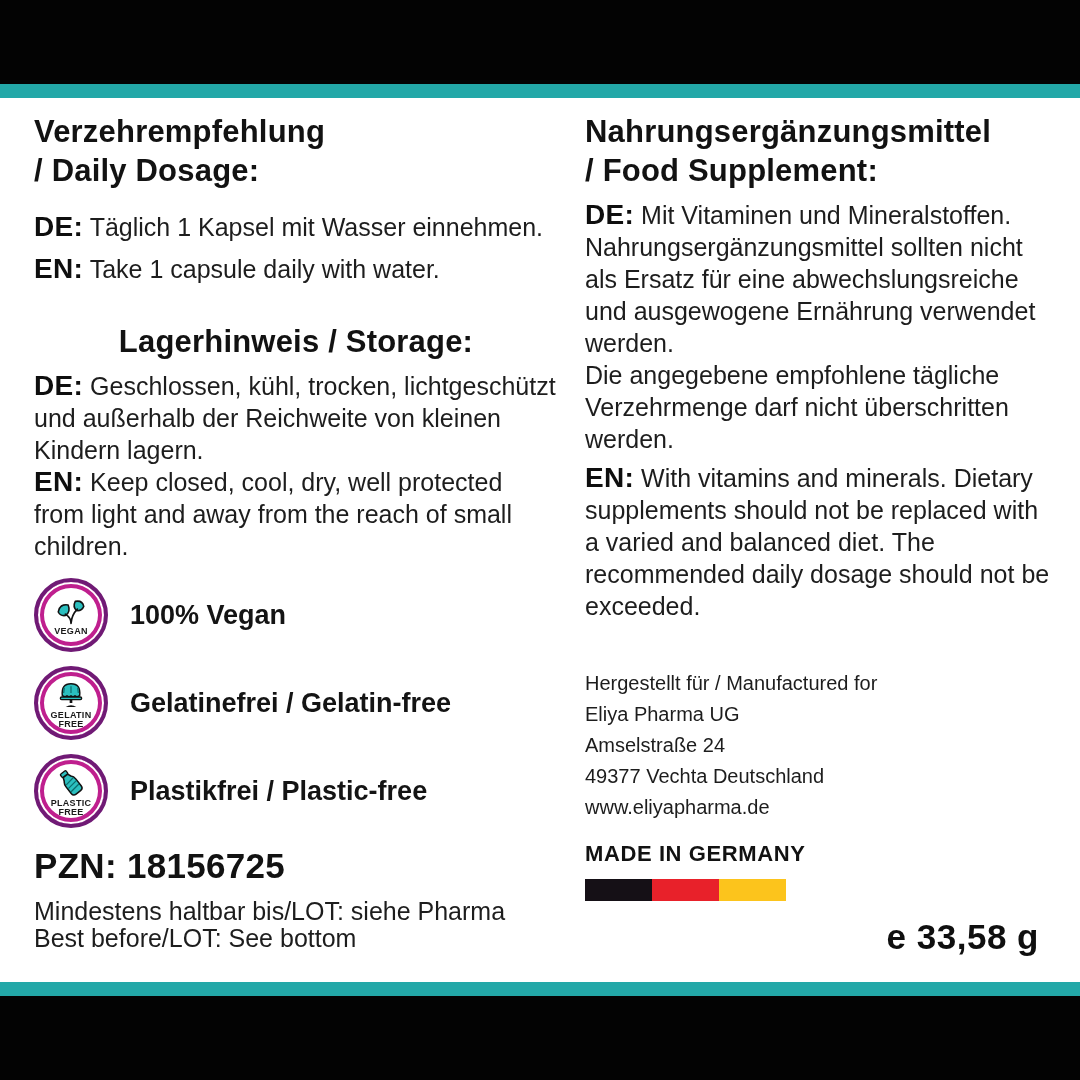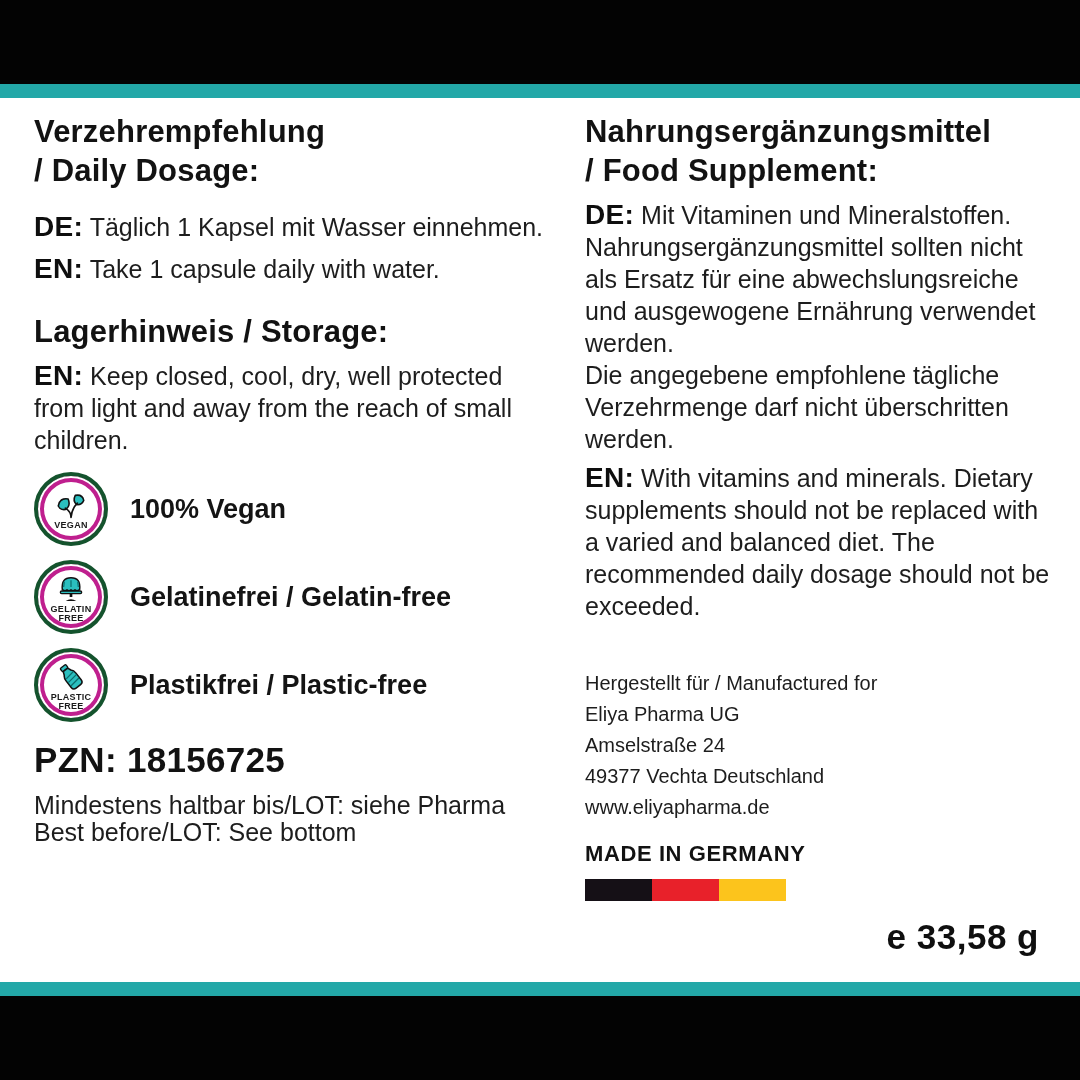--- a/index.html
+++ b/index.html
@@ -24,28 +24,28 @@
   }
   h2.head span { display:block; }
   h2.single { display:block; }
 
   p.body { font-size:25px; line-height:32px; color:#1d1d1d; }
   b.lang { font-size:28px; font-weight:bold; color:#0e0e0e; letter-spacing:0.3px; }
 
   .dosage-lines { margin-top:16px; }
   .dosage-lines p { line-height:42px; }
 
-  .storage-head { margin-top:22px; }
+  .storage-head { margin-top:32px;text-align:center; }
   .storage-body { margin-top:9px; }
 
   .badges { margin-top:16px; }
   .badge-row { display:flex; align-items:center; margin-bottom:14px; }
   .badge-circle {
     width:74px; height:74px; border-radius:50%; flex:0 0 74px;
-    border:4px solid #14532d; background:#ffffff;
+    border:4px solid #701a75; background:#ffffff;
     box-shadow: inset 0 0 0 2px #ffffff, inset 0 0 0 6px #bf1f8e;
     display:flex; flex-direction:column; align-items:center; justify-content:center;
     padding-top:4px;
   }
   .badge-circle svg { display:block; }
   .badge-circle-text {
     font-size:9px; line-height:9px; font-weight:bold; color:#1a1a1a;
     text-align:center; letter-spacing:0.3px; max-width:52px; margin-top:2px;
   }
   .badge-label { font-size:27px; font-weight:bold; color:#141414; margin-left:22px; }
@@ -83,20 +83,21 @@
   </h2>
 
   <div class="dosage-lines">
     <p class="body"><b class="lang">DE:</b> <span>Täglich 1 Kapsel mit Wasser einnehmen.</span></p>
     <p class="body"><b class="lang">EN:</b> <span>Take 1 capsule daily with water.</span></p>
   </div>
 
   <h2 class="head single storage-head">Lagerhinweis / Storage:</h2>
 
   <div class="storage-body">
+    <p class="body"><b class="lang">DE:</b> <span>Geschlossen, kühl, trocken, lichtgeschützt und außerhalb der Reichweite von kleinen Kindern lagern.</span></p>
     <p class="body"><b class="lang">EN:</b> <span>Keep closed, cool, dry, well protected from light and away from the reach of small children.</span></p>
   </div>
 
   <div class="badges">
 
     <div class="badge-row">
       <div class="badge-circle">
         <svg width="34" height="26" viewBox="0 0 48 36">
           <path d="M6 18 Q8 6 20 8 Q24 18 16 23 Q9 24 6 18 Z" fill="#2bbfbf" stroke="#111" stroke-width="2.2" stroke-linejoin="round"></path>
           <path d="M42 10 Q40 1 30 3 Q26 11 32 16 Q39 17 42 10 Z" fill="#2bbfbf" stroke="#111" stroke-width="2.2" stroke-linejoin="round"></path>

